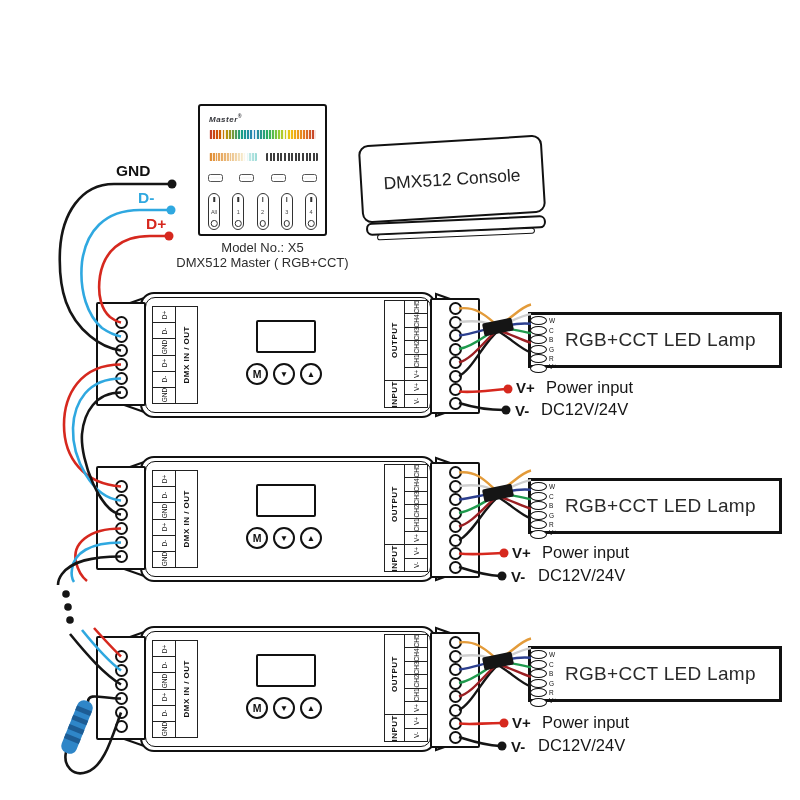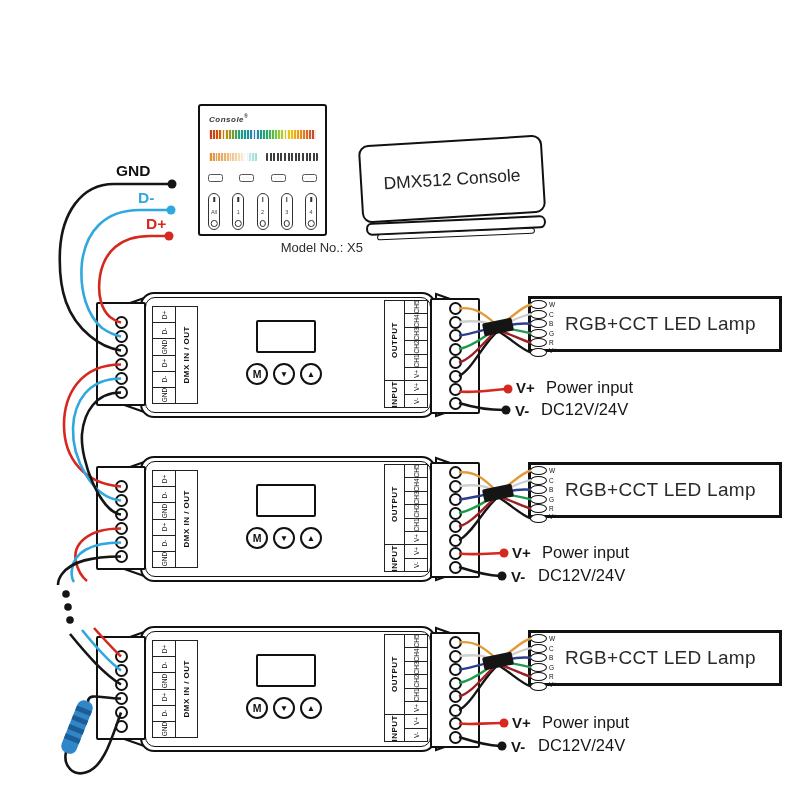--- a/index.html
+++ b/index.html
@@ -36,21 +36,21 @@
   .x5row{position:absolute;left:8px;right:8px;display:flex;justify-content:space-between;}
   .x5btn{width:15px;height:8px;border:1px solid #555;border-radius:2.5px;box-sizing:border-box;
          background:linear-gradient(#fff 40%,#ddd 50%,#fff 60%);}
   .btnrow{top:68px;height:9px;}
   .slrow{top:87px;height:38px;}
   .slider{position:relative;width:12px;height:37px;border:1.5px solid #333;border-radius:6px;box-sizing:border-box;}
   .s-i{position:absolute;top:3px;left:50%;width:1.5px;height:5px;background:#333;transform:translateX(-50%);}
   .s-l{position:absolute;top:50%;left:50%;transform:translate(-50%,-50%);font-size:5.5px;color:#444;}
   .s-o{position:absolute;bottom:2.5px;left:50%;transform:translateX(-50%);width:6.5px;height:6.5px;
        border:1px solid #333;border-radius:50%;box-sizing:border-box;}
-  .x5cap{left:162px;top:240px;width:201px;text-align:right;font-size:13px;line-height:15px;color:#2d2d2d;}
+  .x5cap{left:162px;top:240px;width:201px;text-align:center;font-size:13px;line-height:15px;color:#2d2d2d;}
 
   
   .console{left:360px;top:140px;width:184px;height:78px;background:#fff;border:2px solid #111;
            border-radius:10px;box-sizing:border-box;transform:rotate(-3.5deg);
            display:flex;align-items:center;justify-content:center;font-size:17.5px;color:#222;}
   .cbase1{left:366px;top:219px;width:180px;height:13px;background:#fff;border:2px solid #111;
           border-radius:6px;box-sizing:border-box;transform:rotate(-2.5deg);}
   .cbase2{left:377px;top:231px;width:158px;height:6px;background:#fff;border:1.5px solid #111;
           border-radius:3px;box-sizing:border-box;transform:rotate(-2.5deg);}
 
@@ -84,21 +84,21 @@
       letter-spacing:.5px;color:#111;white-space:nowrap;}
   .disp{position:absolute;left:256px;top:28px;width:60px;height:33px;border:2.5px solid #111;
       border-radius:2px;box-sizing:border-box;background:#fff;}
   .cbtn{position:absolute;top:71px;width:22px;height:22px;border:2px solid #111;border-radius:50%;
       box-sizing:border-box;background:#fff;display:flex;align-items:center;justify-content:center;
       font-size:10.5px;font-weight:700;color:#111;}
   .cbtn.arr{font-size:8.5px;}
 
   
   .lamp{position:absolute;left:528px;width:254px;height:56px;border:3px solid #111;
-      box-sizing:border-box;background:#fff;}
+      box-sizing:border-box;background:#fff;margin-top:16px;}
   .pad{position:absolute;left:-1px;width:17px;height:9px;border:1.5px solid #111;border-radius:50%;
       box-sizing:border-box;background:#fff;}
   .padlab{position:absolute;left:18px;font-size:6.5px;color:#111;line-height:9px;}
   .lamptext{position:absolute;left:34px;top:0;height:50px;display:flex;align-items:center;
       font-size:19px;letter-spacing:.3px;color:#2a2a2a;}
 
   
   .pw-v{position:absolute;font-size:15px;font-weight:600;color:#161616;}
   .pw-t{position:absolute;font-size:16.5px;color:#161616;}
 </style>
@@ -119,21 +119,21 @@
 </svg>
 
 <div id="ui">
 
 
   <div class="abs wlabel" style="left:116px;top:162px;color:#111">GND</div>
   <div class="abs wlabel" style="left:138px;top:189px;color:#2fa8e0">D-</div>
   <div class="abs wlabel" style="left:146px;top:215px;color:#d6281e">D+</div>
 
   <div class="abs x5">
-    <div class="brand"><span>Console</span><sup>®</sup></div>
+    <div class="brand"><span>Master</span><sup>®</sup></div>
     <div class="strip rainbow"></div>
     <div class="strip warm"></div>
     <div class="strip darkbar"></div>
     <div class="x5row btnrow">
       <div class="x5btn"></div>
       <div class="x5btn"></div>
       <div class="x5btn"></div>
       <div class="x5btn"></div>
     </div>
     <div class="x5row slrow">
@@ -159,20 +159,21 @@
           </div>
       <div class="slider">
             <span class="s-i"></span>
             <span class="s-l">4</span>
             <span class="s-o"></span>
           </div>
     </div>
   </div>
   <div class="abs x5cap">
     <div>Model No.: X5</div>
+    <div>DMX512 Master ( RGB+CCT)</div>
   </div>
 
   <div class="abs cbase1"></div>
   <div class="abs cbase2"></div>
   <div class="abs console">
         <span>DMX512 Console</span>
       </div>
 
   <div class="unit" style="top:292px">
     <div class="body"></div>

